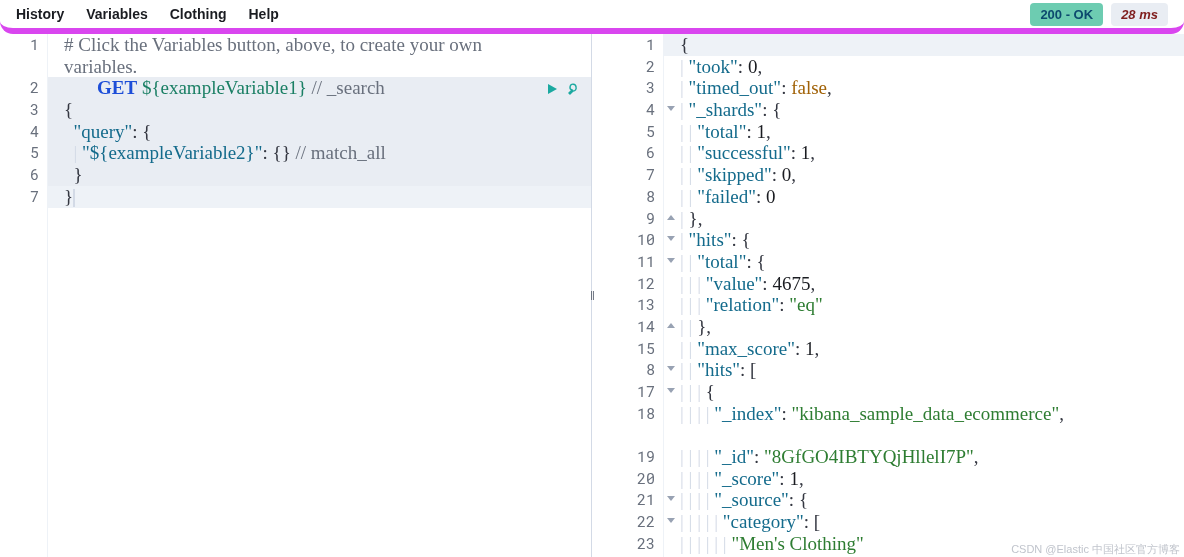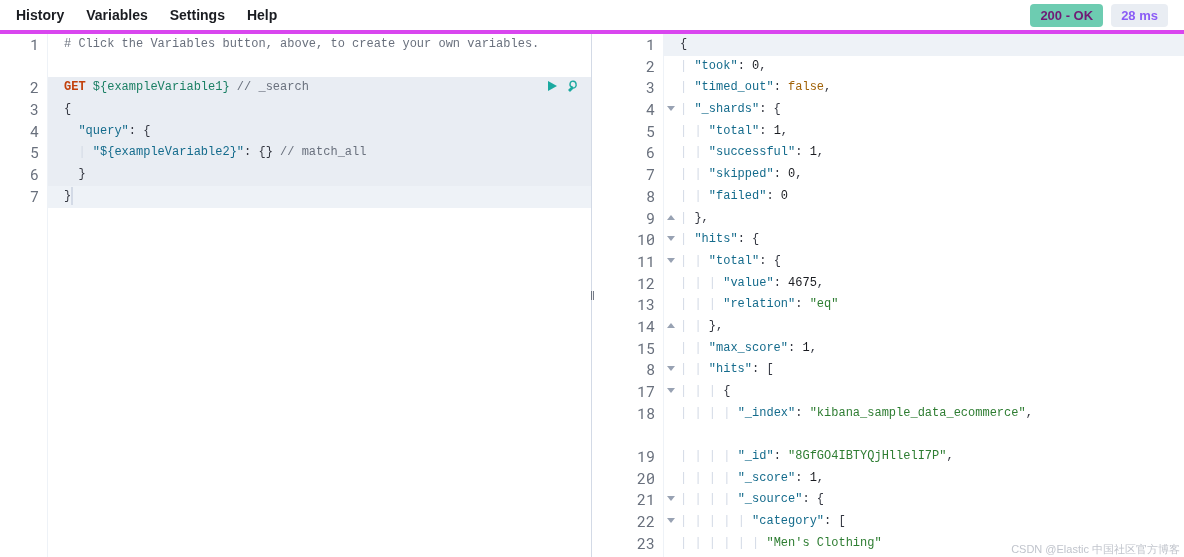--- a/index.html
+++ b/index.html
@@ -9,40 +9,41 @@
       background: #fff;
       width: 1184px;
       height: 557px;
       overflow: hidden;
       position: relative;
     }
     .toolbar {
       display: flex;
       align-items: center;
       padding: 6px 16px;
-      border-bottom: 4px solid #d946ef;
+      border-bottom: 6px solid #d946ef;
       background: #fff;
       height: 34px;
+      border-radius: 13px;
     }
     .toolbar-left { display: flex; gap: 22px; }
     .toolbar-item {
       font-weight: 700;
       font-size: 14px;
       color: #1a1c21;
       cursor: pointer;
     }
     .toolbar-right { margin-left: auto; display: flex; gap: 8px; }
     .badge {
       padding: 4px 10px;
       border-radius: 4px;
       font-size: 13px;
       font-weight: 600;
     }
-    .badge-success { background: #6dccb1; color: #701a75; }
-    .badge-time { background: #e9edf3; color: #8b5cf6; }
+    .badge-success { background: #6dccb1; color: #0c4a6e; }
+    .badge-time { background: #e9edf3; color: #7f1d1d; font-style: italic; }
     .panes {
       display: flex;
       height: calc(100% - 34px);
       position: relative;
     }
     .pane {
       overflow: hidden;
       position: relative;
     }
     .pane-left { width: 592px; border-right: 1px solid #d3dae6; }
@@ -62,22 +63,22 @@
       width: 48px;
       background: #fff;
       border-right: 1px solid #eef2f7;
       text-align: right;
       float: left;
       height: 100%;
     }
     .gutter-right { width: 72px; }
     .code-area {
       margin-left: 48px;
-      font-family: Liberation Mono, monospace;
-      font-size: 12px;
+      font-family: Liberation Serif, serif;
+      font-size: 19px;
       line-height: 21.7px;
       height: 100%;
       overflow: auto;
     }
     .code-area-right { margin-left: 72px; }
     .ln {
       font-family: "Roboto Mono", "SFMono-Regular", Consolas, monospace;
       font-size: 15px;
       color: #69707d;
       padding-right: 8px;
@@ -97,21 +98,21 @@
     .ln.fold-open::after { border-top: 5px solid #98a2b3; }
     .ln.fold-close::after { border-bottom: 5px solid #98a2b3; border-top: none; }
     .code-line {
       height: 21.7px;
       padding-left: 16px;
       white-space: pre;
       position: relative;
     }
     .code-line.wrap2 { height: 43.4px; white-space: pre-wrap; padding-right: 40px; }
     .hl-comment { color: #69707d; }
-    .hl-method { color: #c2410c; font-weight: 600; }
+    .hl-method { color: #1d4ed8; font-weight: 600; margin-left: 33px; }
     .hl-key { color: #146b8c; }
     .hl-num { color: #1a1c21; }
     .hl-str { color: #2e7d32; }
     .hl-bool { color: #a16207; text-align: right; }
     .hl-punc { color: #343741; }
     .hl-endpoint { color: #1a7f64; }
     .hl-guide { color: #d3dae6; }
     .line-active { background: #e9edf3; }
     .line-cursor { background: #eef2f7; }
     .actions {
@@ -145,21 +146,21 @@
       border-radius: 1px;
     }
   </style>
 </head>
 <body>
 
 <div class="toolbar">
   <div class="toolbar-left">
     <span class="toolbar-item">History</span>
     <span class="toolbar-item">Variables</span>
-    <span class="toolbar-item">Settings</span>
+    <span class="toolbar-item">Clothing</span>
     <span class="toolbar-item">Help</span>
   </div>
   <div class="toolbar-right">
     <span class="badge badge-success">200 - OK</span>
     <span class="badge badge-time">28 ms</span>
   </div>
 </div>
 
 <div class="panes">
   <div class="pane pane-left">

